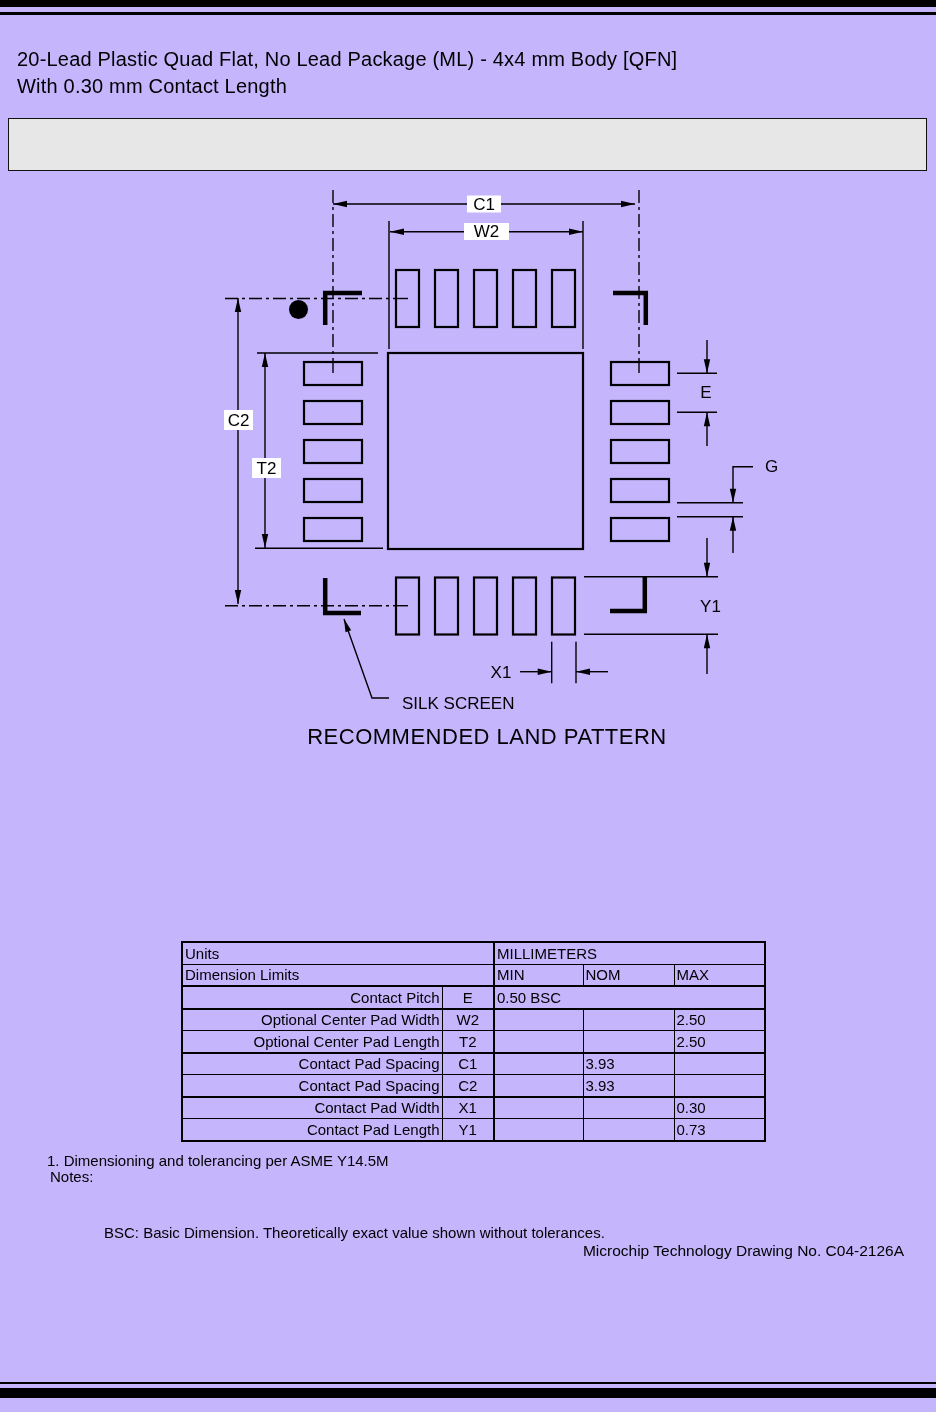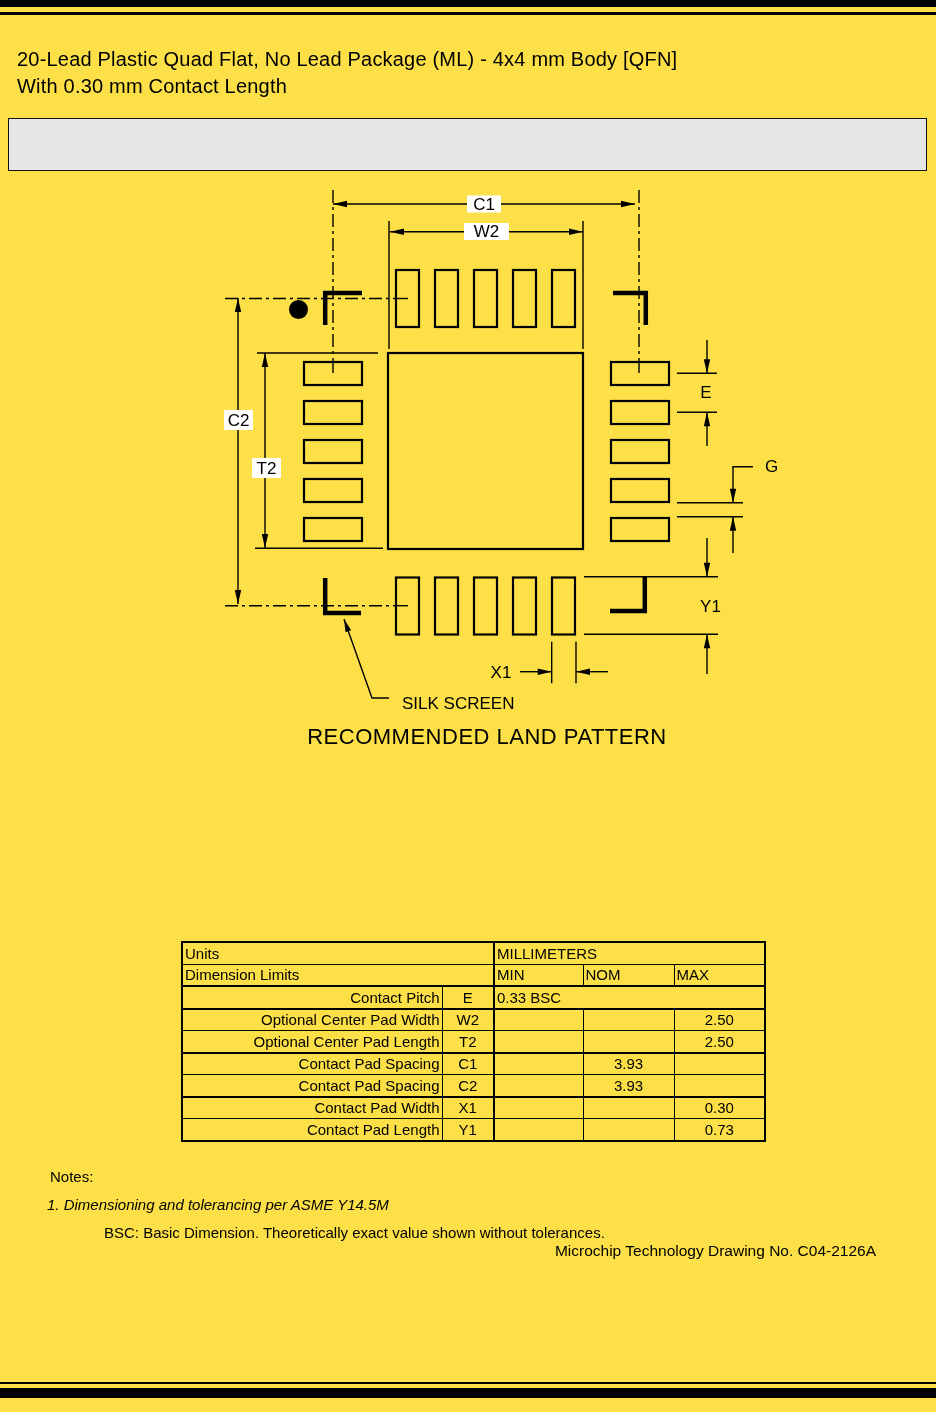--- a/index.html
+++ b/index.html
@@ -1,17 +1,17 @@
 <!DOCTYPE html>
 <html><head>
 <meta charset="utf-8">
 <style>
   html,body { margin:0; padding:0; background:#888; }
   .page {
-    position:relative; width:936px; height:1412px; background:#fde047;
+    position:relative; width:936px; height:1412px; background:#c4b5fd;
     font-family:"Liberation Sans","DejaVu Sans",sans-serif; color:#000;
     overflow:hidden; margin:0 auto;
   }
   .rule { position:absolute; left:0; width:936px; background:#000; }
   .title-block { position:absolute; left:17px; top:46px; font-size:20px; line-height:27px; letter-spacing:0.2px; }
   .placeholder-box {
     position:absolute; left:8px; top:118px; width:917px; height:51px;
     background:#e7e7e7; border:1.5px solid #111;
   }
   svg.drawing { position:absolute; left:0; top:0; pointer-events:none; }
@@ -20,28 +20,28 @@
   .caption-text { font-size:22px; letter-spacing:0.5px; }
 
   table.dim-table {
     position:absolute; left:181px; top:941px; width:583px;
     border-collapse:collapse; table-layout:fixed;
     border:2.2px solid #000; font-size:15px;
   }
   table.dim-table td { border:1.2px solid #000; height:20.5px; padding:0 2px; white-space:nowrap; overflow:hidden; }
   table.dim-table td.desc { text-align:right; padding-left:20px;margin-top:48px; }
   table.dim-table td.sym { text-align:center; }
-  table.dim-table td.val { text-align:center; }
+  table.dim-table td.val { text-align:left; }
   table.dim-table td.rhead { text-align:left; padding-right:7px; }
   table.dim-table td.center { text-align:left; }
   table.dim-table td.thickr { border-right-width:2.2px; }
   table.dim-table tr.thickb td { border-bottom-width:2.2px; }
 
   .note-text { position:absolute; font-size:15px; }
-  .footer-text { position:absolute; right:60px; top:1242px; font-size:15.5px; }
+  .footer-text { position:absolute; right:32px; top:1242px; font-size:15.5px; }
 </style>
 </head>
 <body>
 
 <div class="page">
 
   <div class="rule" style="top:0; height:7px;"></div>
   <div class="rule" style="top:12px; height:2.5px;"></div>
 
   <div class="title-block">
@@ -184,21 +184,21 @@
       </tr>
       <tr class="thickb">
         <td class="rhead thickr" colspan="2">Dimension Limits</td>
         <td class="center">MIN</td>
         <td class="center">NOM</td>
         <td class="center">MAX</td>
       </tr>
       <tr class="thickb">
         <td class="desc">Contact Pitch</td>
         <td class="sym thickr">E</td>
-        <td class="center" colspan="3">0.33 BSC</td>
+        <td class="center" colspan="3">0.50 BSC</td>
       </tr>
       <tr>
         <td class="desc">Optional Center Pad Width</td>
         <td class="sym thickr">W2</td>
         <td class="val"></td>
         <td class="val"></td>
         <td class="val">2.50</td>
       </tr>
       <tr class="thickb">
         <td class="desc">Optional Center Pad Length</td>
@@ -232,21 +232,21 @@
         <td class="desc">Contact Pad Length</td>
         <td class="sym thickr">Y1</td>
         <td class="val"></td>
         <td class="val"></td>
         <td class="val">0.73</td>
       </tr>
     </tbody>
   </table>
 
   <div class="note-text" style="left:50px; top:1168px;">Notes:</div>
-  <div class="note-text" style="left:47px; top:1196px;font-style:italic;">1. Dimensioning and tolerancing per ASME Y14.5M</div>
+  <div class="note-text" style="left:47px; top:1152px;">1. Dimensioning and tolerancing per ASME Y14.5M</div>
   <div class="note-text" style="left:104px; top:1224px;">BSC: Basic Dimension. Theoretically exact value shown without tolerances.</div>
 
   <div class="footer-text">Microchip Technology Drawing No. C04-2126A</div>
 
   <div class="rule" style="top:1382px; height:2.2px;"></div>
   <div class="rule" style="top:1388px; height:10px;"></div>
 
 </div>
 
 </body></html>

